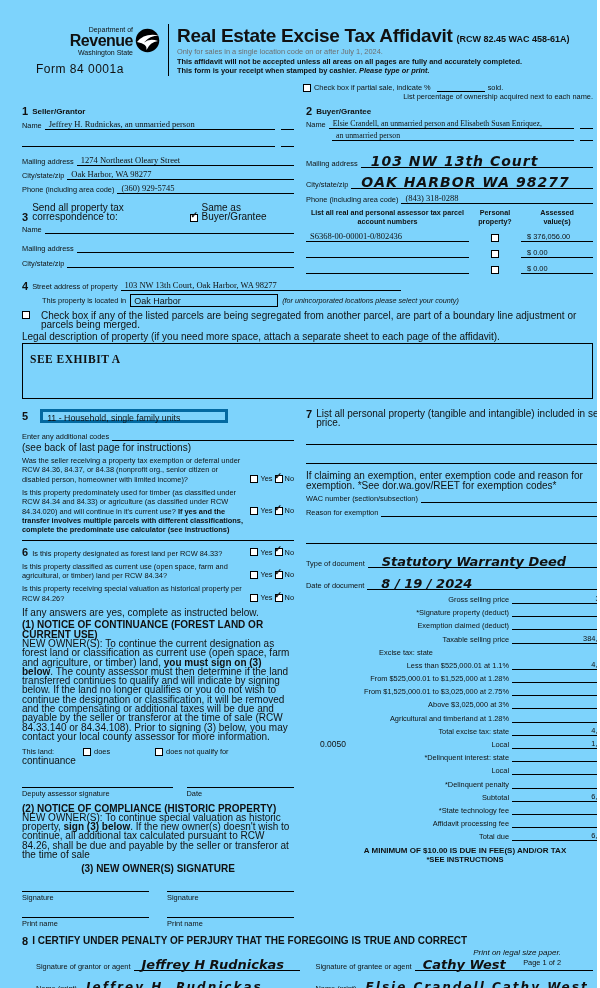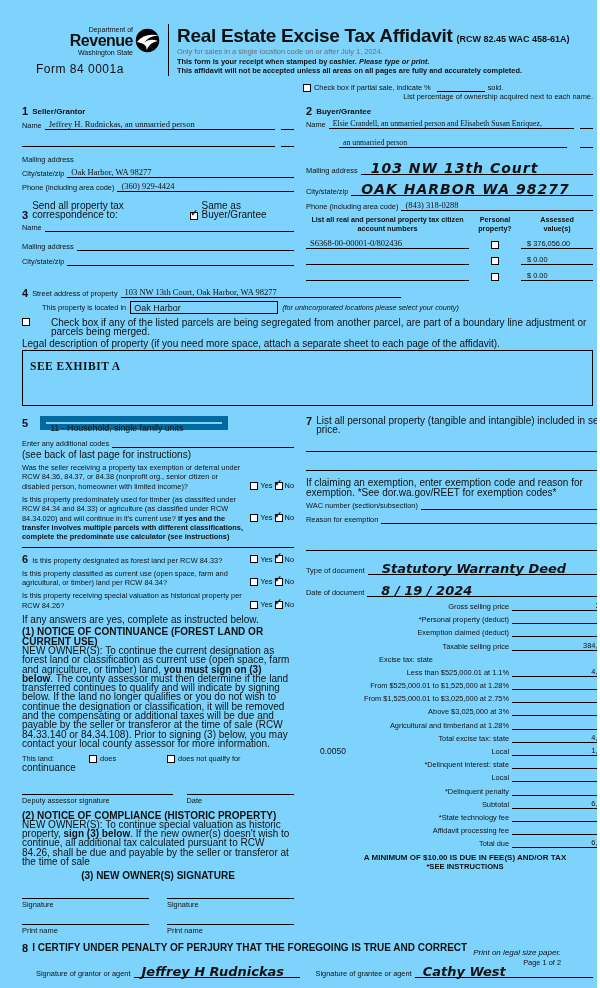--- a/index.html
+++ b/index.html
@@ -56,29 +56,29 @@
   .pr-cb { width:52px; flex:none; display:flex; justify-content:center; }
   .pr-val { width:72px; flex:none; padding-left:6px; }
 
   .sec4 { margin-top:6px; }
   .located { display:flex; align-items:center; margin-top:3px; font-size:7.4px;margin-left:20px; }
   .locbox { border:1px solid #000; width:148px; height:13px; font-size:9px; padding:1px 3px; margin:0 4px; }
   .locnote { font-style:italic; font-size:7.2px; }
   .legalbox { border:1px solid #000; margin-top:2px; height:56px; padding:5px 7px; }
   .exhibit { font-family:"Liberation Serif", serif; font-weight:bold; font-size:11.5px; letter-spacing:0.5px; }
 
-  .codebox { border:6px solid #0369a1; width:188px; height:14px; font-size:8.8px; padding:1px 4px; margin-left:8px; }
+  .codebox { border:3px solid #0369a1; width:188px; height:14px; font-size:8.8px; padding:1px 4px; margin-left:8px; }
 
   .q { display:flex; margin-top:4px; }
   .qtext { flex:1; font-size:7.4px; line-height:9.3px; }
   .q .yn { align-self:flex-end; margin-bottom:1px; }
 
   .hr { border-top:1px solid #000; margin-top:5px; }
 
-  .landrow { display:flex; font-size:7.4px; margin-top:6px; gap:11px; align-items:flex-start; }
+  .landrow { display:flex; font-size:7.4px; margin-top:6px; gap:5px; align-items:flex-start; }
   .landrow .cbl { display:flex; gap:3px; align-items:center; }
 
   .sigpair { display:flex; gap:18px; margin-top:10px; }
   .sigcell { flex:1; }
   .siglabel { font-size:7.4px; margin-top:1px; }
 
   .center { text-align:center; }
 
   
   .exwrap { position:relative; }
@@ -129,22 +129,22 @@
       </div>
       <div class="form-no">Form 84 0001a</div>
     </div>
     <div class="vline"></div>
     <div class="title-block">
       <div class="title-row">
         <span class="title">Real Estate Excise Tax Affidavit</span>
         <span class="title-ref">(RCW 82.45 WAC 458-61A)</span>
       </div>
       <div class="note gray">Only for sales in a single location code on or after July 1, 2024.</div>
+      <div class="note b">This affidavit will not be accepted unless all areas on all pages are fully and accurately completed.</div>
       <div class="note b"><span>This form is your receipt when stamped by cashier.</span> <span class="i">Please type or print.</span></div>
-      <div class="note b">This affidavit will not be accepted unless all areas on all pages are fully and accurately completed.</div>
     </div>
   </div>
 
   <div class="partial">
     <div class="left">
       <span class="cb">
           <span class="mark"></span>
         </span>
       <span class="lbl" style="margin-left:3px;">Check box if partial sale, indicate %</span>
       <span class="u blankpct"></span>
@@ -163,28 +163,29 @@
         <span class="lbl">Name</span>
         <span class="u grow"><span class="typed">Jeffrey H. Rudnickas, an unmarried person</span></span>
         <span class="u pct"></span>
       </div>
       <div class="row" style="margin-top:9px;">
         <span class="u grow"></span>
         <span class="u pct"></span>
       </div>
       <div class="row" style="margin-top:8px;">
         <span class="lbl">Mailing address</span>
+        <span class="u grow"><span class="typed">1274 Northeast Oleary Street</span></span>
       </div>
       <div class="row">
         <span class="lbl">City/state/zip</span>
         <span class="u grow"><span class="typed">Oak Harbor, WA 98277</span></span>
       </div>
       <div class="row">
         <span class="lbl">Phone (including area code)</span>
-        <span class="u grow"><span class="typed">(360) 929-4424</span></span>
+        <span class="u grow"><span class="typed">(360) 929-5745</span></span>
       </div>
 
       <div style="display:flex; align-items:flex-end; margin-top:9px;">
         <span class="secnum">3</span>
         <span class="small">Send all property tax correspondence to:</span>
         <span class="cb" style="margin:0 3px;">
             <span class="mark">✓</span>
           </span>
         <span class="small">Same as Buyer/Grantee</span>
       </div>
@@ -205,40 +206,40 @@
     <div>
       <div style="display:flex; align-items:flex-end;">
         <span class="secnum">2</span>
         <span class="sechead">Buyer/Grantee</span>
       </div>
       <div class="row">
         <span class="lbl">Name</span>
         <span class="u grow"><span class="typed" style="font-size:7.8px;">Elsie Crandell, an unmarried person and Elisabeth Susan Enriquez,</span></span>
         <span class="u pct"></span>
       </div>
-      <div class="row" style="margin-top:9px;gap:7px;">
+      <div class="row" style="margin-top:2px;">
         <span style="width:26px;"></span>
         <span class="u grow"><span class="typed" style="font-size:7.8px;">an unmarried person</span></span>
         <span class="u pct"></span>
       </div>
       <div class="row" style="margin-top:10px;">
         <span class="lbl">Mailing address</span>
         <span class="u grow"><span class="script big-hand">103 NW 13th Court</span></span>
       </div>
       <div class="row" style="margin-top:4px;">
         <span class="lbl">City/state/zip</span>
         <span class="u grow"><span class="script big-hand">OAK HARBOR WA 98277</span></span>
       </div>
       <div class="row" style="margin-top:4px;">
         <span class="lbl">Phone (including area code)</span>
         <span class="u grow"><span class="typed">(843) 318-0288</span></span>
       </div>
 
       <div class="parcel-head">
-        <span class="ph1">List all real and personal property tax citizen account numbers</span>
+        <span class="ph1">List all real and personal assessor tax parcel account numbers</span>
         <span class="ph2"><span>Personal</span><br><span>property?</span></span>
         <span class="ph3"><span>Assessed</span><br><span>value(s)</span></span>
       </div>
       <div class="parcel-row">
         <span class="pr-num u"><span class="typed">S6368-00-00001-0/802436</span></span>
         <span class="pr-cb">
             <span class="cb">
               <span class="mark"></span>
             </span>
           </span>
@@ -274,21 +275,21 @@
     </div>
     <div class="located">
       <span>This property is located in</span>
       <span class="locbox"><span>Oak Harbor</span></span>
       <span class="locnote">(for unincorporated locations please select your county)</span>
     </div>
     <div class="row" style="margin-top:4px; align-items:flex-start;">
       <span class="cb">
           <span class="mark"></span>
         </span>
-      <span class="small" style="margin-left:21px;">Check box if any of the listed parcels are being segregated from another parcel, are part of a boundary line adjustment or parcels being merged.</span>
+      <span class="small" style="margin-left:11px;">Check box if any of the listed parcels are being segregated from another parcel, are part of a boundary line adjustment or parcels being merged.</span>
     </div>
     <div class="small" style="margin-top:2px;">Legal description of property (if you need more space, attach a separate sheet to each page of the affidavit).</div>
     <div class="legalbox">
       <span class="exhibit">SEE EXHIBIT A</span>
     </div>
   </div>
 
   <div class="grid2" style="margin-top:10px;">
 
     <div>
@@ -467,21 +468,21 @@
 
       <div class="tax">
         <div class="tax-row">
             <span class="tax-prefix"></span>
             <span class="tax-label">Gross selling price</span>
             <span class="tax-line u"></span>
             <span class="tax-value u">384600</span>
           </div>
         <div class="tax-row">
             <span class="tax-prefix"></span>
-            <span class="tax-label">*Personal property (deduct)</span>
+            <span class="tax-label">*Signature property (deduct)</span>
             <span class="tax-line u"></span>
             <span class="tax-value u">0.00</span>
           </div>
         <div class="tax-row">
             <span class="tax-prefix"></span>
             <span class="tax-label">Exemption claimed (deduct)</span>
             <span class="tax-line u"></span>
             <span class="tax-value u">0.00</span>
           </div>
         <div class="tax-row">

